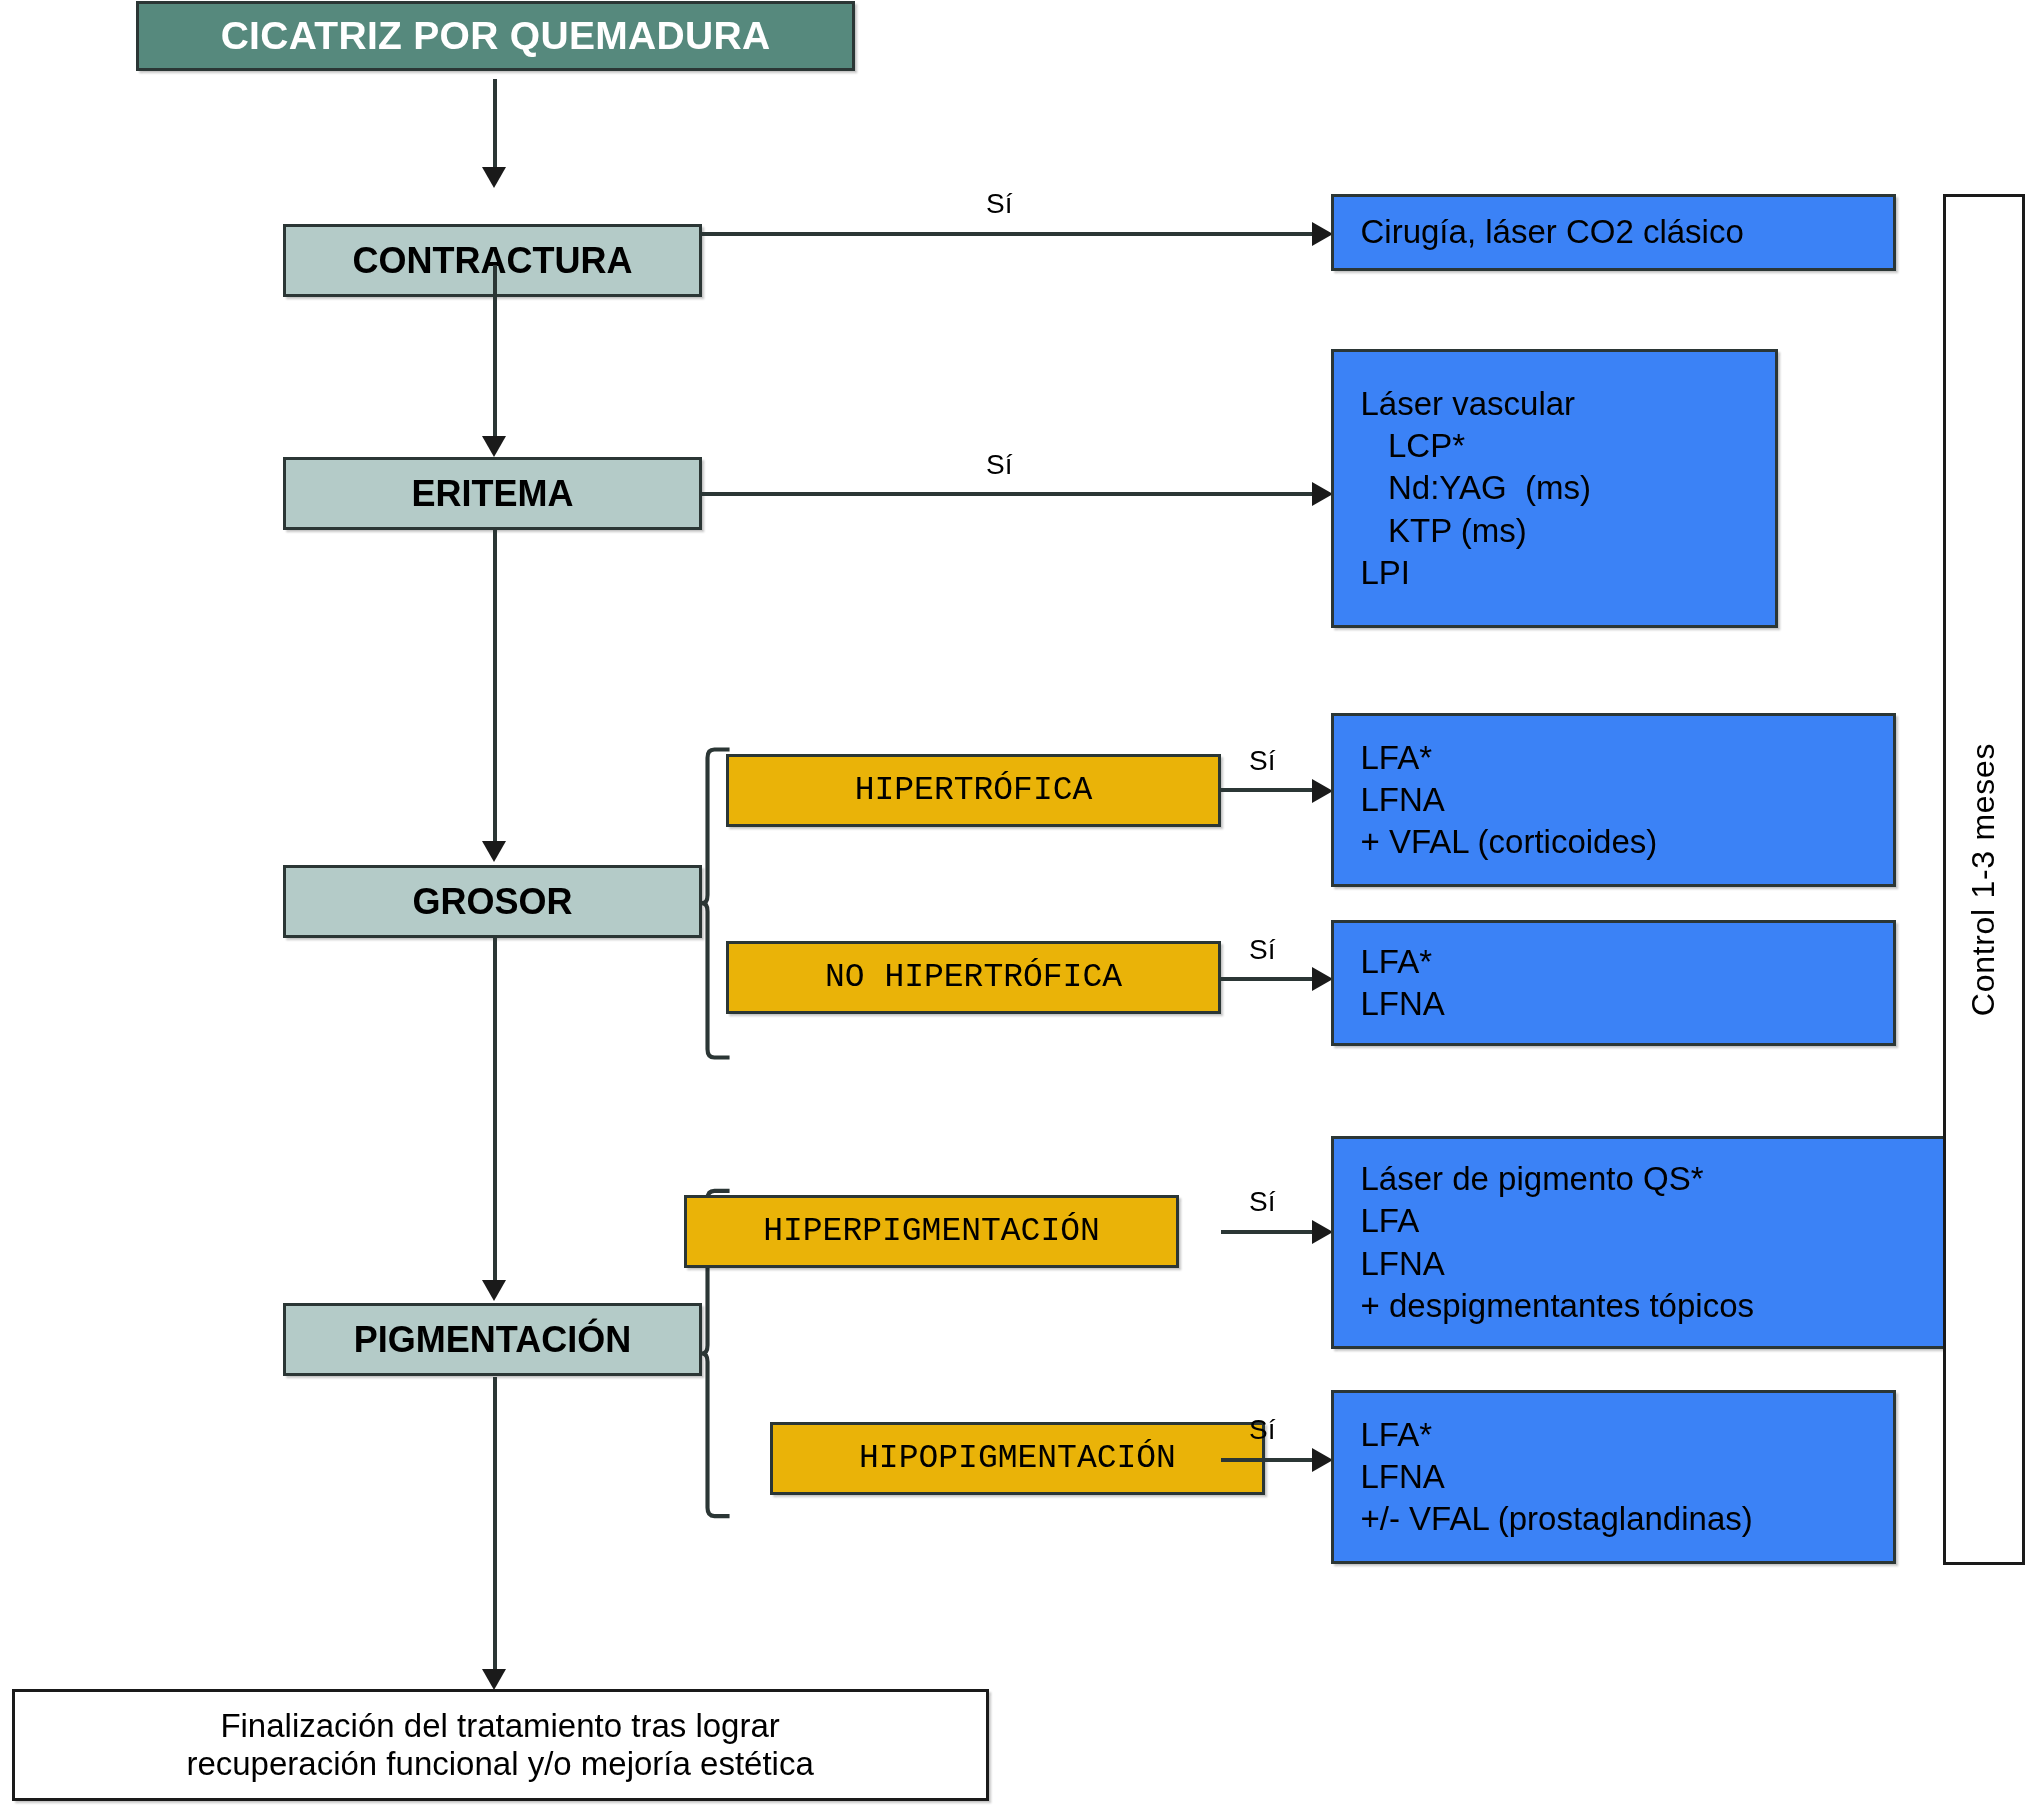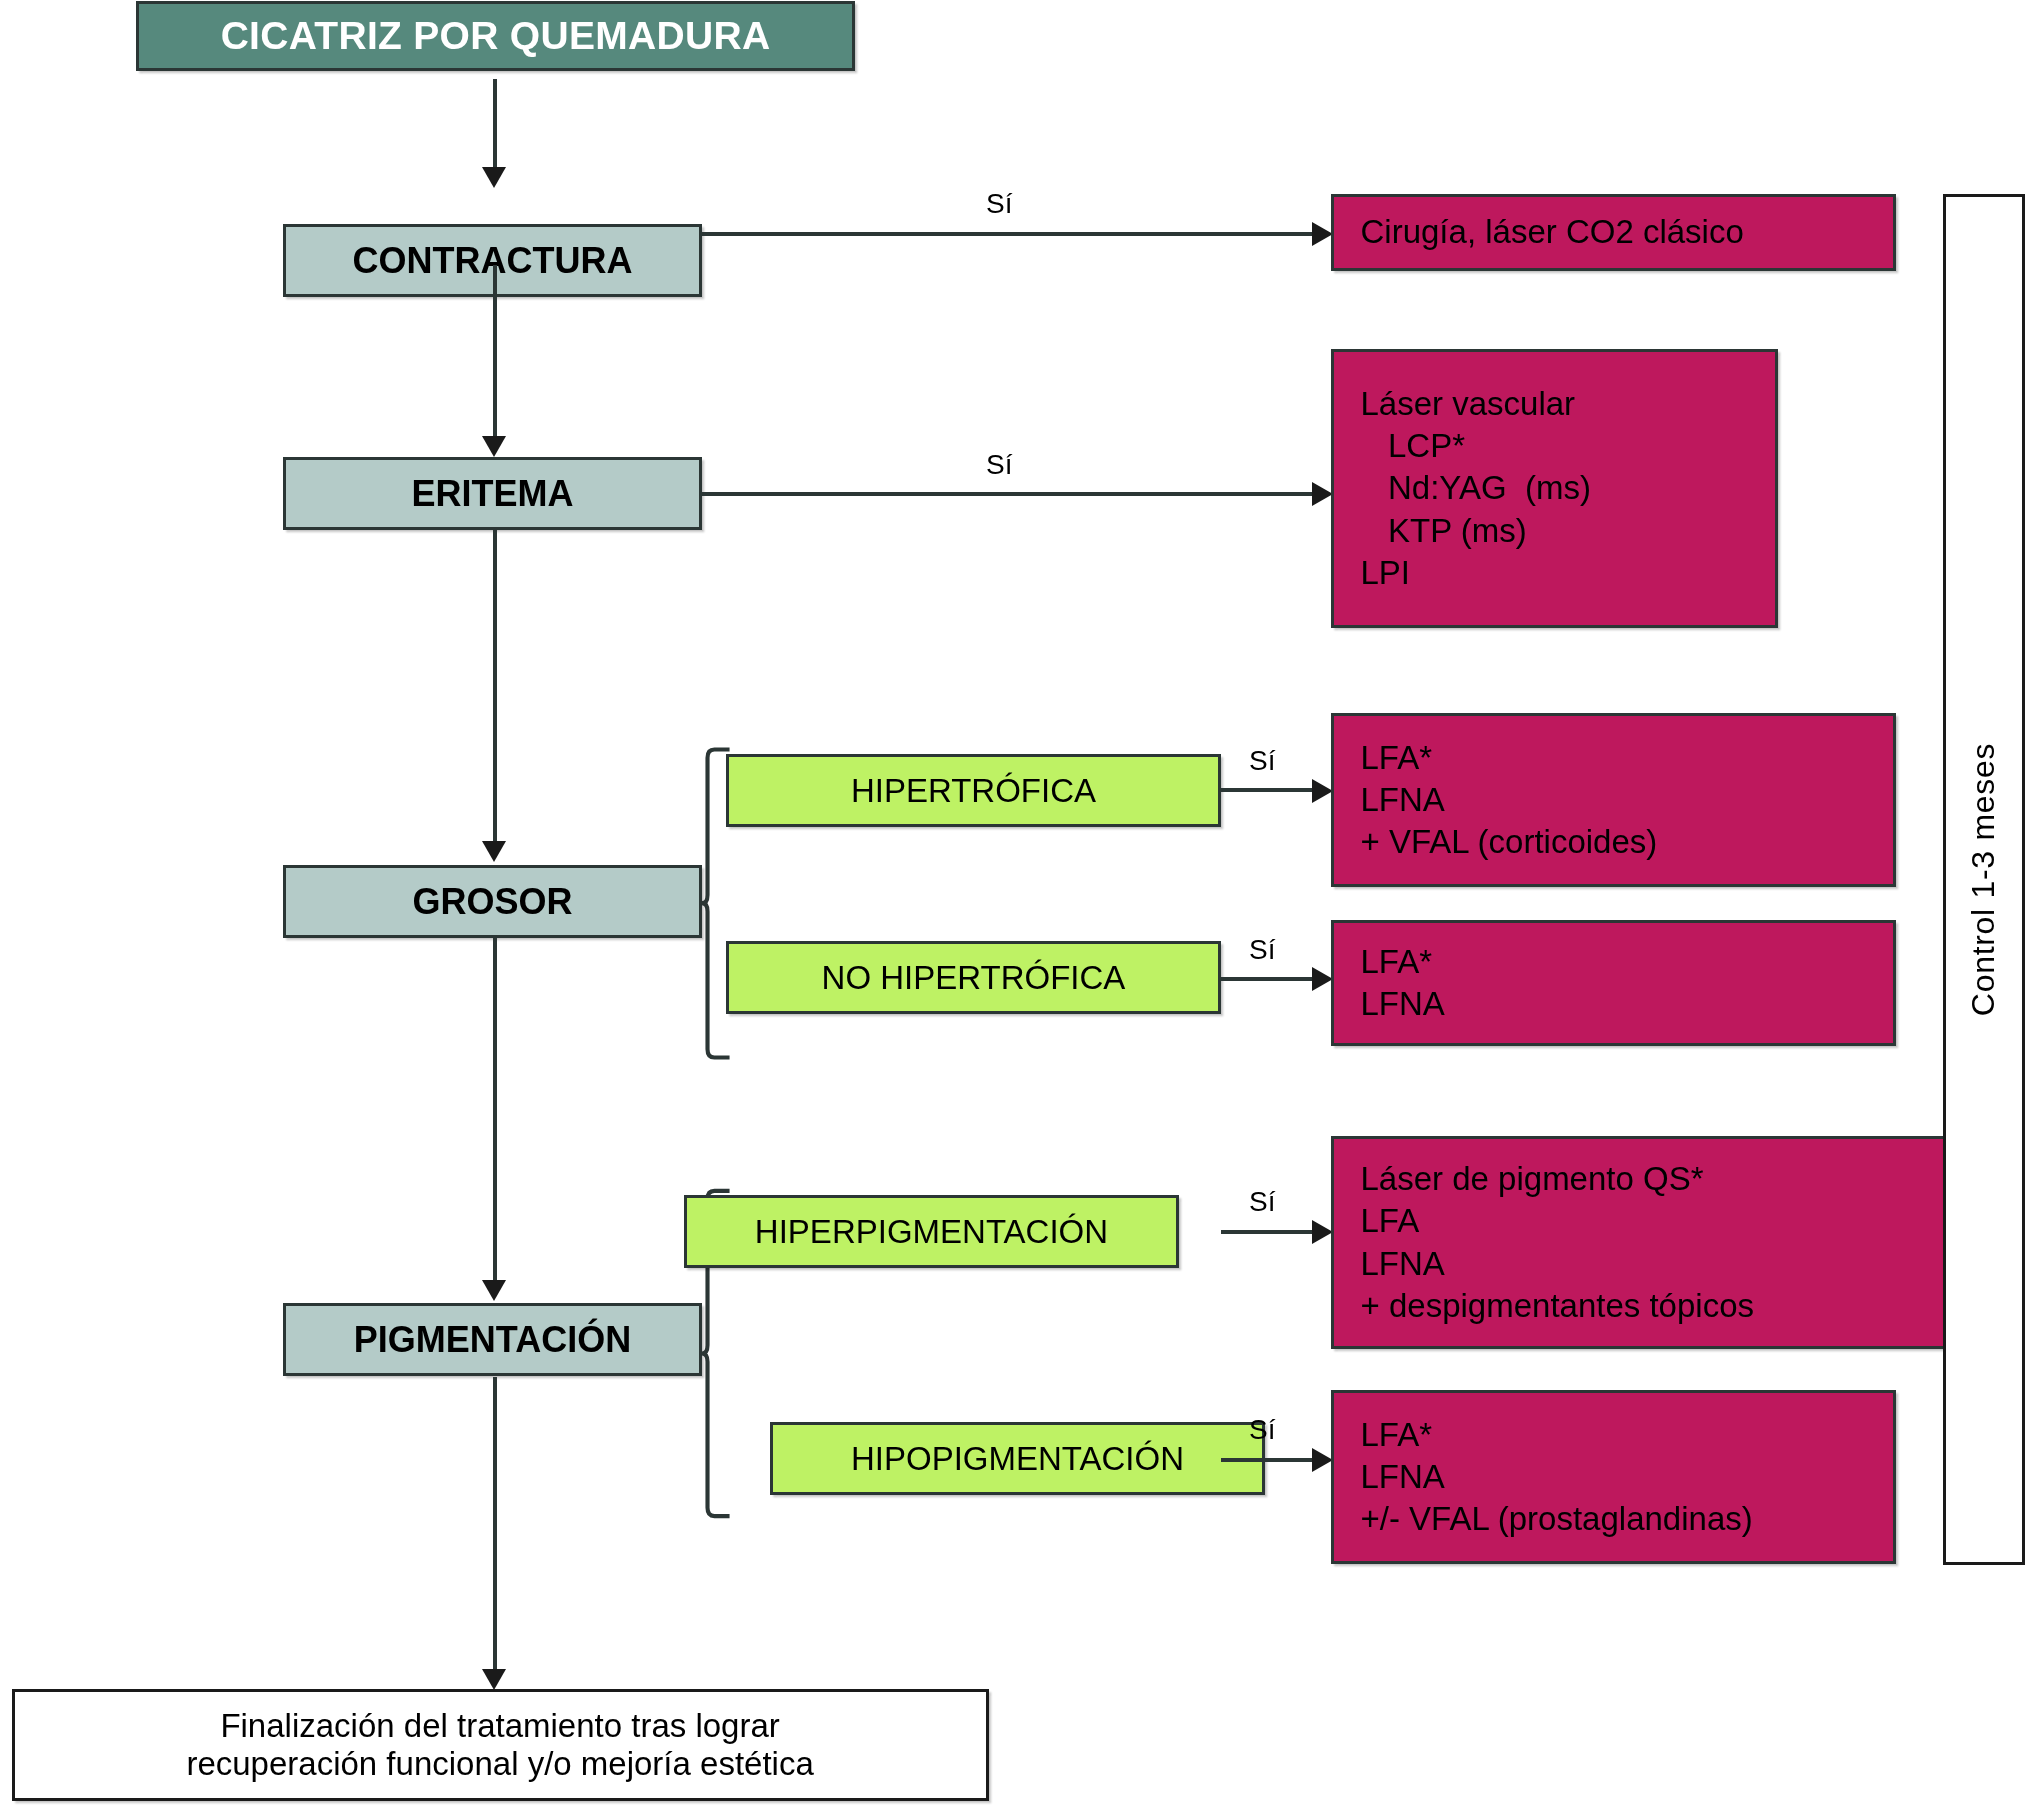--- a/index.html
+++ b/index.html
@@ -33,28 +33,29 @@
   }
 
   .box-stage {
     background: #b4cbc8;
     color: #000000;
     font-weight: bold;
     justify-content: center;
   }
 
   .box-sub {
-    background: #bef264;
+    background: #eab308;
     color: #000000;
     font-weight: normal;
     justify-content: center;
+    font-family: Liberation Mono, monospace;
   }
 
   .box-treat {
-    background: #be185d;
+    background: #3b82f6;
     color: #000000;
     font-weight: normal;
     justify-content: flex-start;
     padding-left: 26.5px;
     border: 3.5px solid #2b3635;
   }
 
   .box-final {
     background: #ffffff;
     color: #000000;

